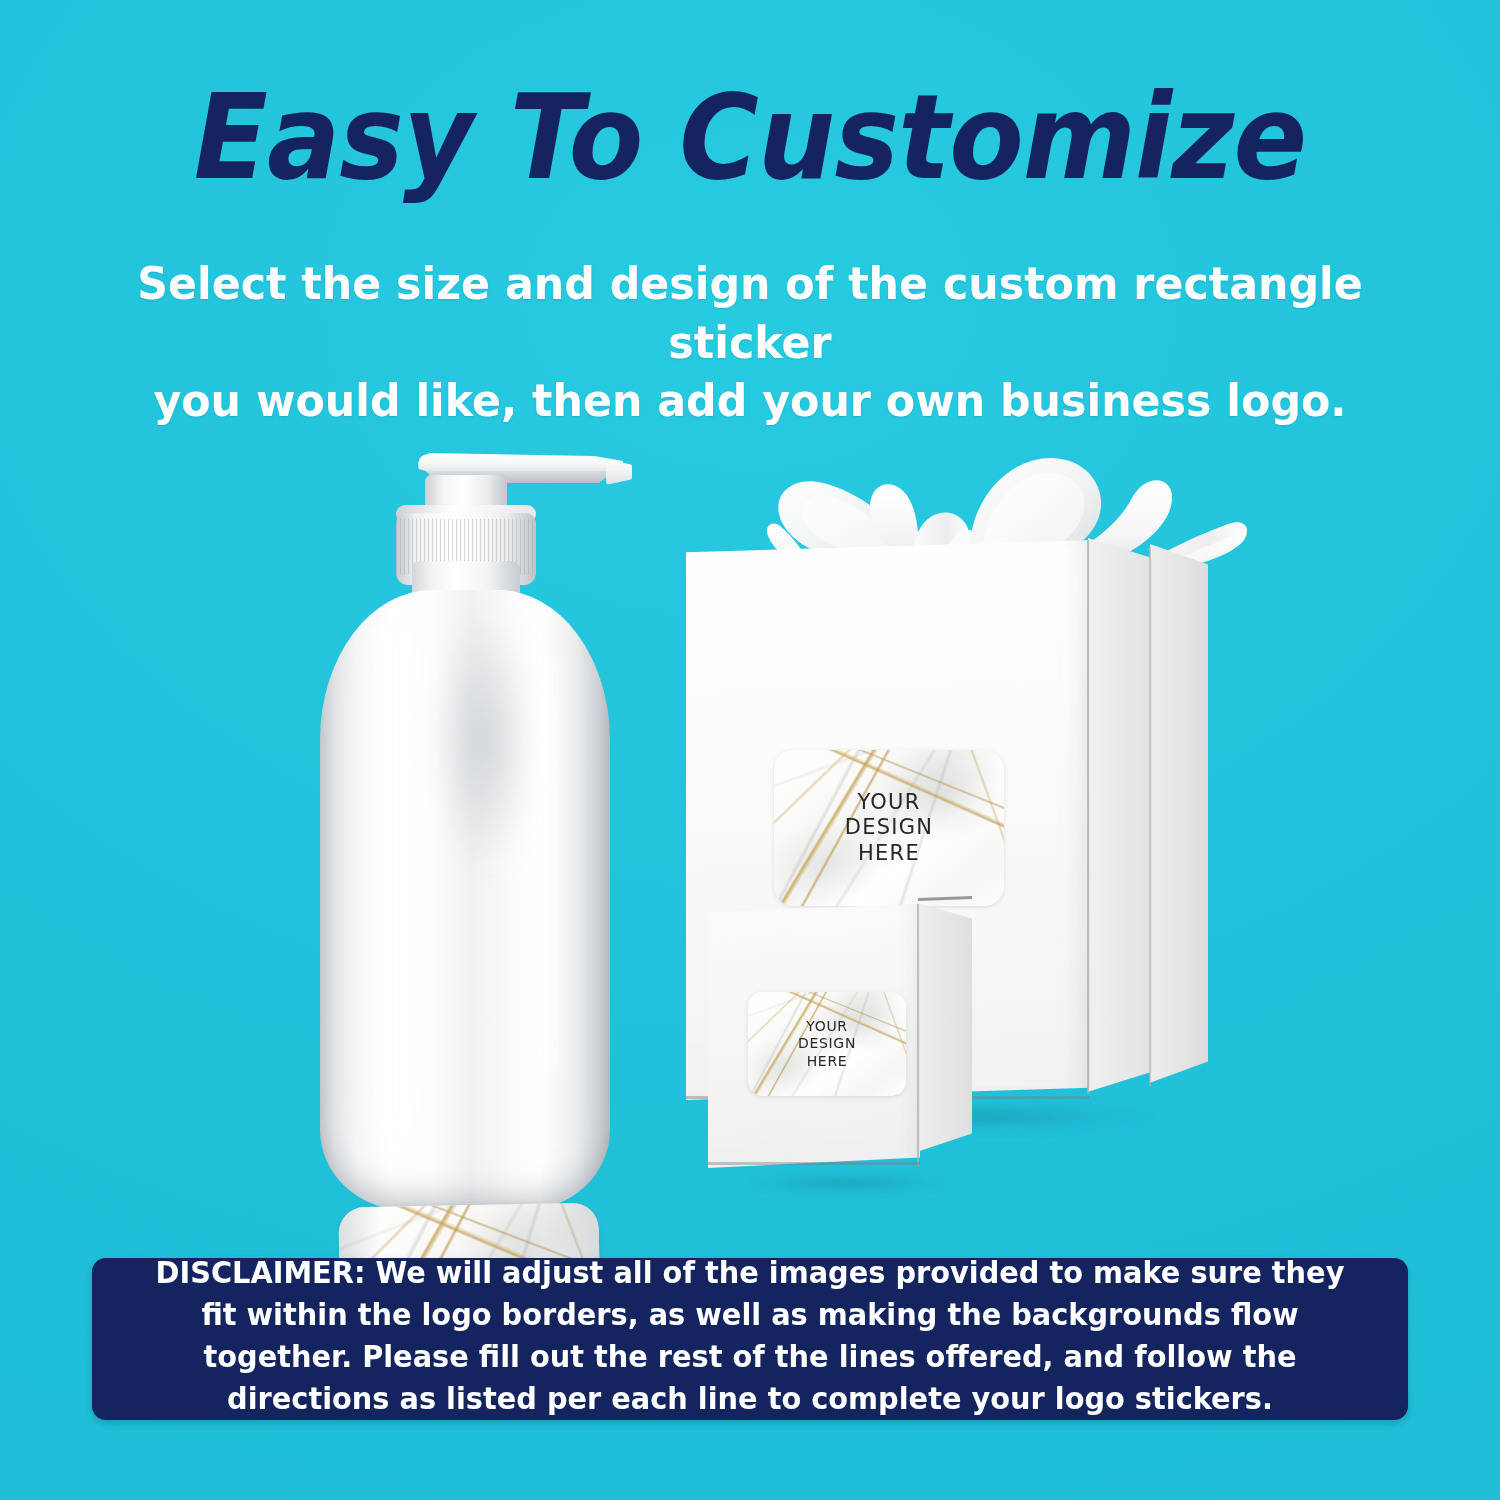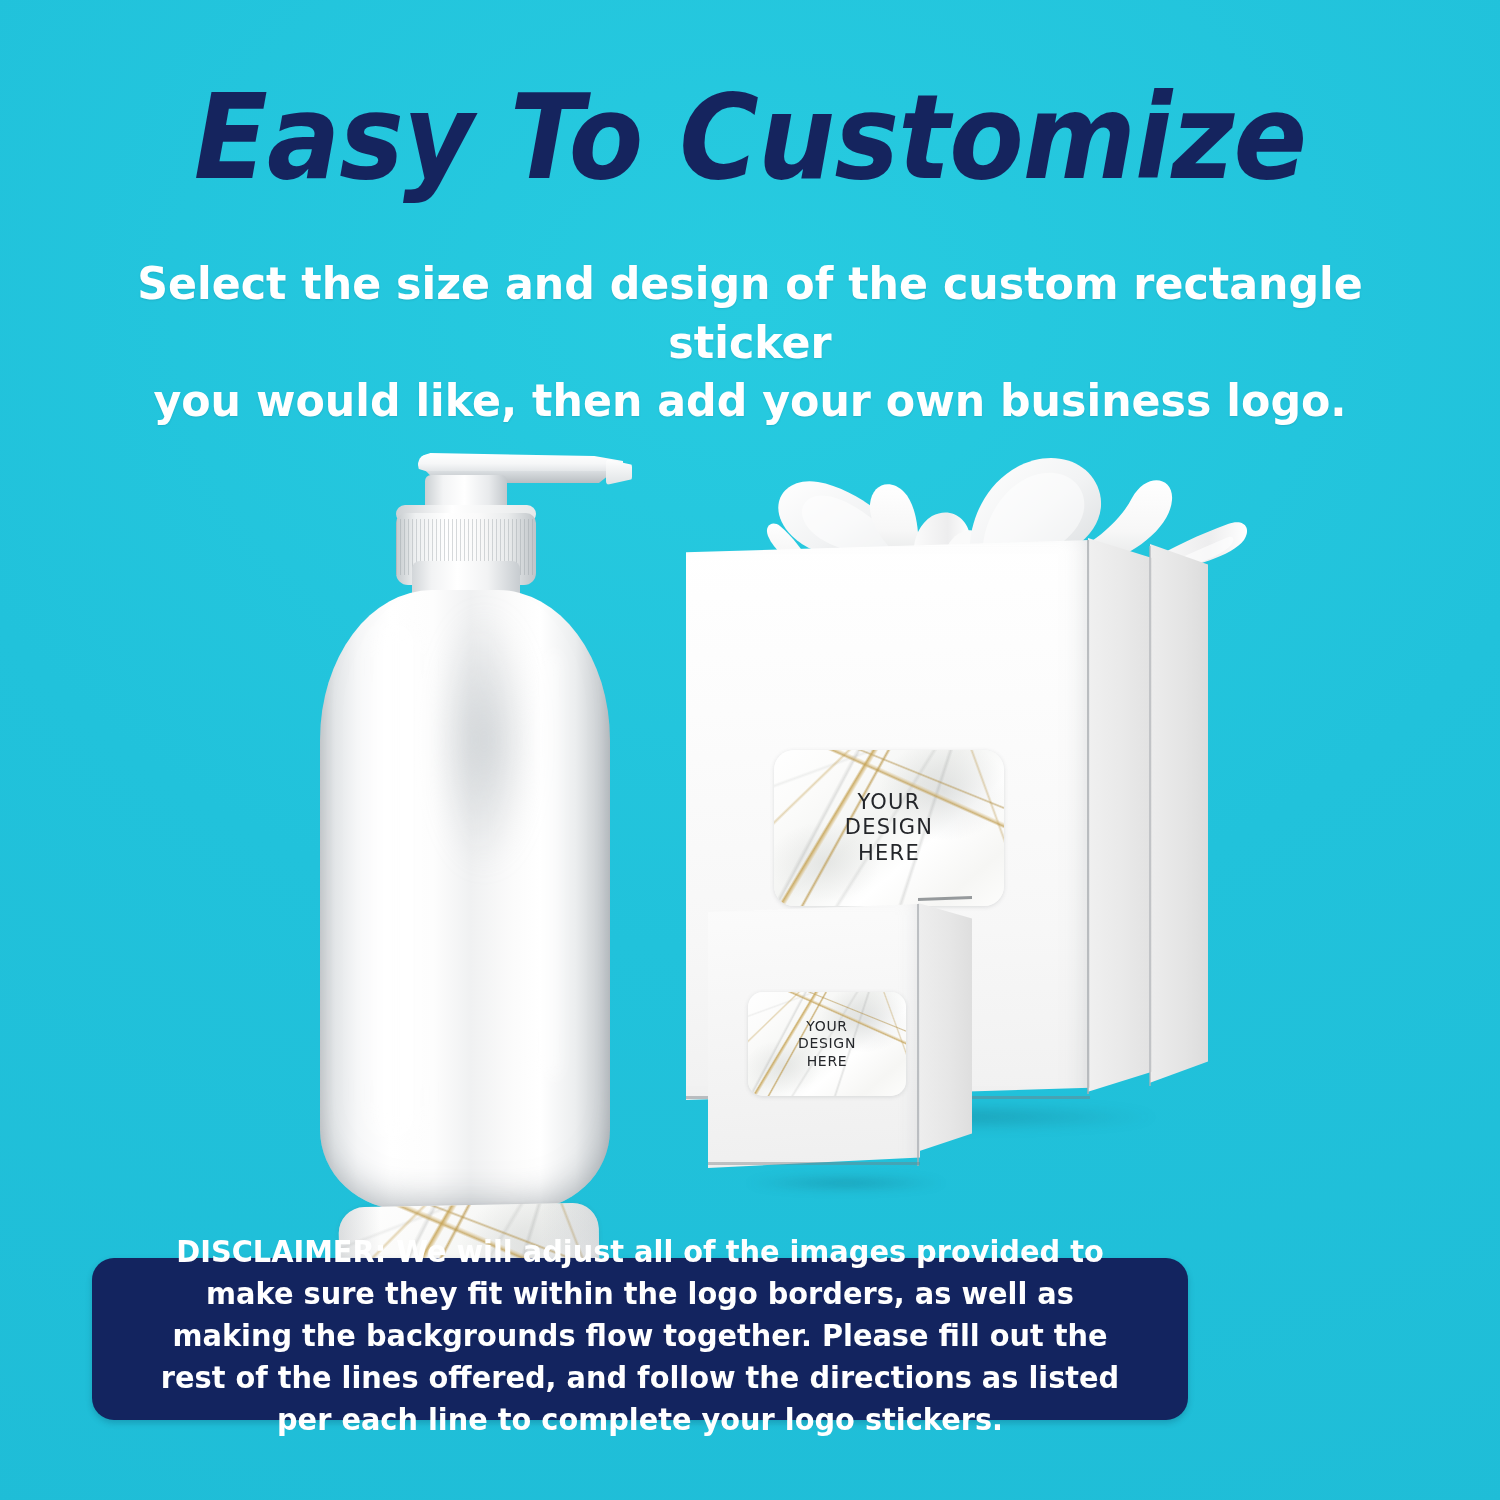--- a/index.html
+++ b/index.html
@@ -301,23 +301,23 @@
   }
 
   .label-small{
     left:48px; top:102px; width:158px; height:104px;
     border-radius:15px;
   }
   .label-small .sticker-text{ font-size:14px; letter-spacing:.05em; }
 
   
   .disclaimer{
-    position:absolute; left:92px; top:1258px; width:1096px; height:162px;
+    position:absolute; left:92px; top:1258px; width:1316px; height:162px;
     background:#13245f;
-    border-radius:22px;
+    border-radius:14px;
     display:flex; align-items:center; 
     padding:6px 34px 12px;
     box-shadow:0 3px 6px rgba(5,40,70,.22);
   }
   .disclaimer-text{
     font-family:"DejaVu Sans", sans-serif;
     font-weight:700;
     font-size:30px; line-height:1.40;
     color:#ffffff;
     text-align:center;

